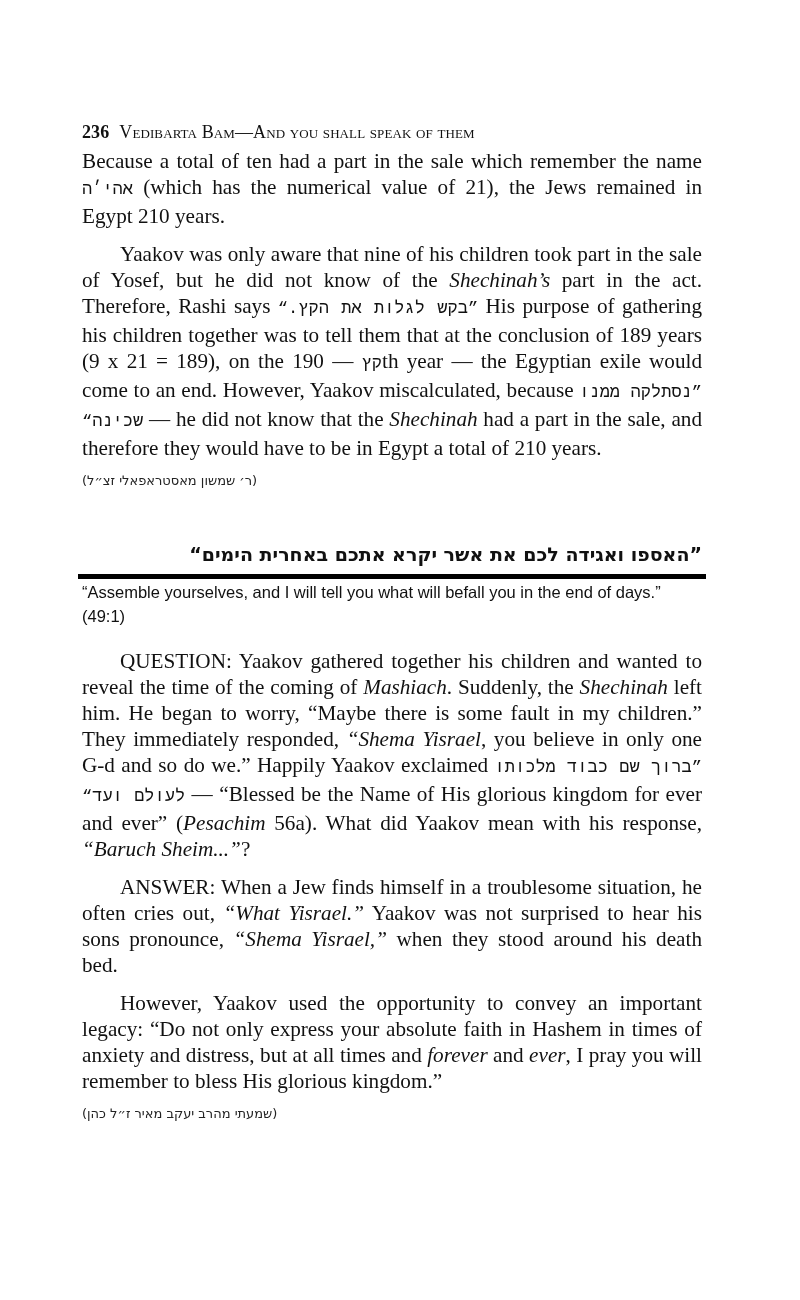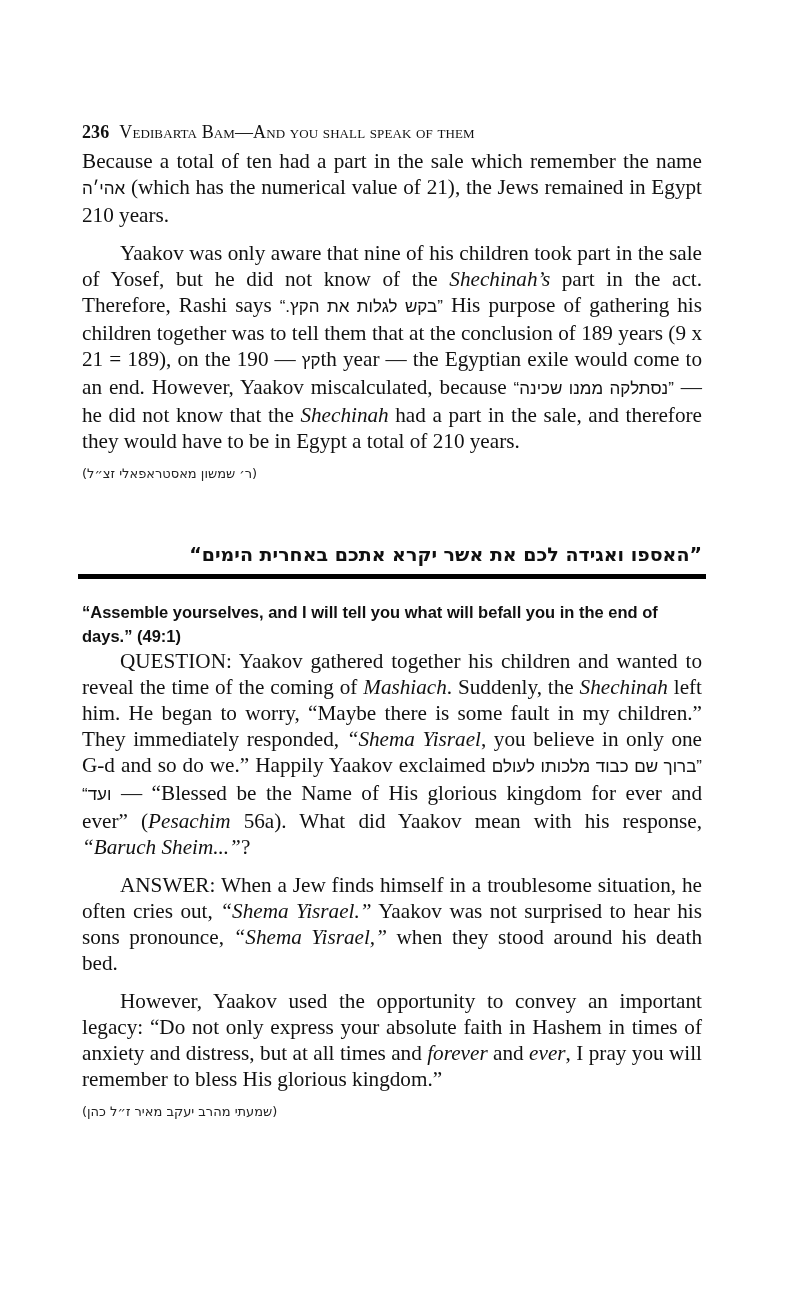--- a/index.html
+++ b/index.html
@@ -4,26 +4,26 @@
 <style>
   html, body { margin: 0; padding: 0; background: #ffffff; }
   body { width: 800px; height: 1300px; position: relative; overflow: hidden; color: #111; }
   .page { position: absolute; left: 82px; top: 0; width: 620px; }
   .running-head { position: absolute; top: 78px; left: 0; font-family: "Liberation Serif", serif; font-size: 18px; letter-spacing: 0.1px; margin-top: 44px; }
   .running-head .pg { font-weight: bold; margin-right: 10px; }
   .running-head .title { font-variant: small-caps; }
   .body-text { font-family: "Liberation Serif", serif; font-size: 21.2px; line-height: 26px; text-align: justify; margin: 0; }
   .p { margin: 0 0 12px 0; }
   .indent { text-indent: 38px; }
-  .heb { font-family: Liberation Sans, sans-serif; font-size: 17px; direction: rtl; unicode-bidi: embed; }
+  .heb { font-family: Liberation Mono, monospace; font-size: 17px; direction: rtl; unicode-bidi: embed; }
   .attrib { font-family: "DejaVu Sans", sans-serif; font-size: 13px; text-align: left; direction: rtl; margin: 8px 0 0 0; color: #222; }
   .sec1 { position: absolute; top: 148px; left: 0; width: 620px; }
   .heading-heb { position: absolute; top: 543px; left: 0; width: 620px; font-family: "DejaVu Sans", sans-serif; font-weight: bold; font-size: 19px; direction: rtl; }
   .rule { position: absolute; top: 574px; left: -4px; width: 628px; height: 5px; background: #000; }
-  .verse { position: absolute; top: 580px; left: 0; width: 610px; font-family: "Liberation Sans", sans-serif; font-weight: bold; font-size: 16.5px; line-height: 24px; margin-top: 20px; }
+  .verse { position: absolute; top: 580px; left: 0; width: 610px; font-family: "Liberation Sans", sans-serif; font-weight: normal; font-size: 16.5px; line-height: 24px; }
   .sec2 { position: absolute; top: 648px; left: 0; width: 620px; }
   i { font-style: italic; }
 </style>
 </head>
 <body>
 
 <div class="page">
 
   <div class="running-head">
     <span class="pg">236</span><span class="title">Vedibarta Bam—And you shall speak of them</span>
@@ -37,20 +37,20 @@
     <p class="attrib">(ר׳ שמשון מאסטראפאלי זצ״ל)</p>
   </div>
 
   <div class="heading-heb">”האספו ואגידה לכם את אשר יקרא אתכם באחרית הימים“</div>
   <div class="rule"></div>
   <div class="verse">“Assemble yourselves, and I will tell you what will befall you in the end of days.” (49:1)</div>
 
   <div class="sec2">
     <p class="body-text p indent"><span>QUESTION: Yaakov gathered together his children and wanted to reveal the time of the coming of </span><i>Mashiach</i><span>. Suddenly, the </span><i>Shechinah</i><span> left him. He began to worry, “Maybe there is some fault in my children.” They immediately responded, </span><i>“Shema Yisrael</i><span>, you believe in only one G-d and so do we.” Happily Yaakov exclaimed </span><span class="heb">”ברוך שם כבוד מלכותו לעולם ועד“</span><span> — “Blessed be the Name of His glorious kingdom for ever and ever” (</span><i>Pesachim</i><span> 56a). What did Yaakov mean with his response, </span><i>“Baruch Sheim...”</i><span>?</span></p>
 
-    <p class="body-text p indent"><span>ANSWER: When a Jew finds himself in a troublesome situation, he often cries out, </span><i>“Shema Yisrael.”</i><span> Yaakov was not surprised to hear his sons pronounce, </span><i>“Shema Yisrael,”</i><span> when they stood around his death bed.</span></p>
+    <p class="body-text p indent"><span>ANSWER: When a Jew finds himself in a troublesome situation, he often cries out, </span><i>“What Yisrael.”</i><span> Yaakov was not surprised to hear his sons pronounce, </span><i>“Shema Yisrael,”</i><span> when they stood around his death bed.</span></p>
 
     <p class="body-text p indent"><span>However, Yaakov used the opportunity to convey an important legacy: “Do not only express your absolute faith in Hashem in times of anxiety and distress, but at all times and </span><i>forever</i><span> and </span><i>ever</i><span>, I pray you will remember to bless His glorious kingdom.”</span></p>
 
     <p class="attrib">(שמעתי מהרב יעקב מאיר ז״ל כהן)</p>
   </div>
 
 </div>
 
 </body></html>

